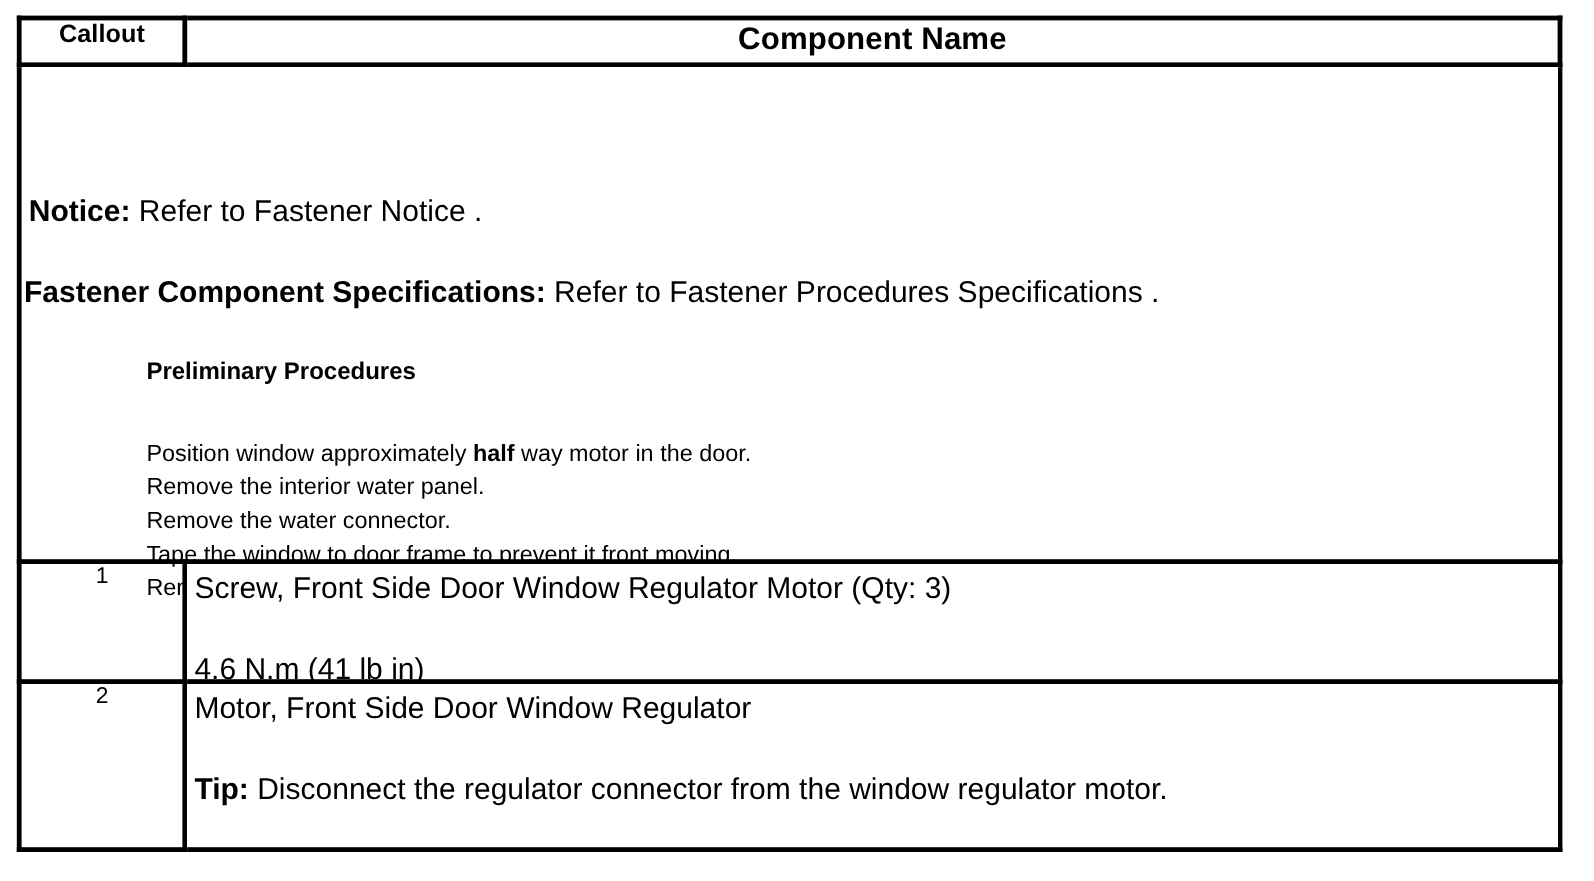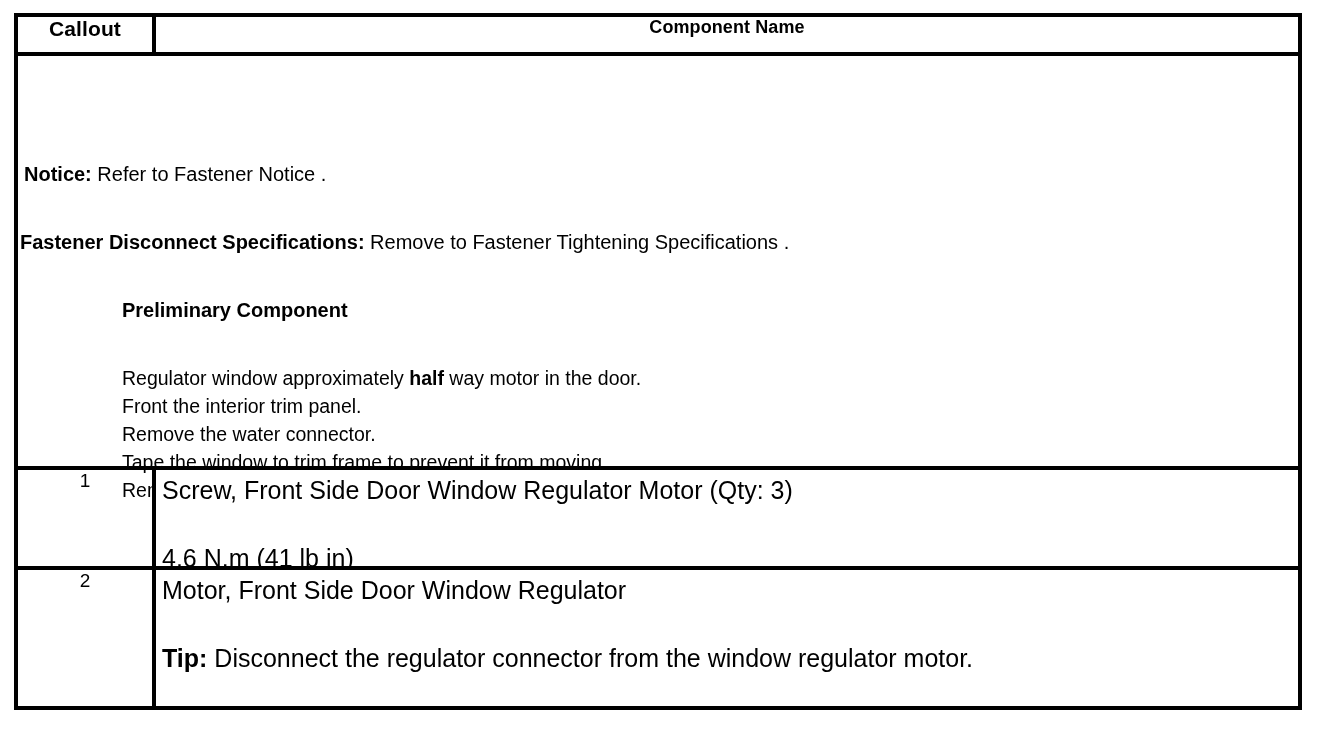--- a/index.html
+++ b/index.html
@@ -49,39 +49,39 @@
   
   .hdr-cell {
     height: 35px;
     text-align: center;
     vertical-align: middle;
     font-size: 21px;
     font-weight: bold;
     letter-spacing: 0.1px;
   }
   .hdr-cell.name {
-    font-size: 18px;
+    font-size: 26px;
   }
 
   
   .notes-cell {
     height: 410px;
     padding: 0;
     position: relative;
   }
   .notes-inner {
     position: relative;
     height: 100%;
     font-size: 19.5px;
     line-height: 1.0;
   }
   .note-line {
     position: absolute;
     white-space: nowrap;
-    font-size: 20px;
+    font-size: 25px;
   }
   .note-notice   { left: 6px;   top: 108px; }
   .note-fts      { left: 2px;   top: 176px; }
   .note-prelim   { left: 104px; top: 244px; font-weight: bold; font-size: 20px; }
   .note-step     { left: 104px; font-size: 19.5px; }
   .s1 { top: 313px; }
   .s2 { top: 341px; }
   .s3 { top: 369px; }
   .s4 { top: 397px; }
   .s5 { top: 425px; }
@@ -134,39 +134,39 @@
 
       <tr>
         <td class="notes-cell" colspan="2">
           <div class="notes-inner">
 
             <div class="note-line note-notice">
               <span class="b">Notice:</span><span>&nbsp;</span><span>Refer to Fastener Notice .</span>
             </div>
 
             <div class="note-line note-fts">
-              <span class="b">Fastener Disconnect Specifications:</span><span>&nbsp;</span><span>Remove to Fastener Tightening Specifications .</span>
-            </div>
-
-            <div class="note-line note-prelim">Preliminary Component</div>
+              <span class="b">Fastener Component Specifications:</span><span>&nbsp;</span><span>Refer to Fastener Procedures Specifications .</span>
+            </div>
+
+            <div class="note-line note-prelim">Preliminary Procedures</div>
 
             <div class="note-line note-step s1">
-              <span>Regulator window approximately </span><span class="b">half</span><span> way motor in the door.</span>
+              <span>Position window approximately </span><span class="b">half</span><span> way motor in the door.</span>
             </div>
 
             <div class="note-line note-step s2">
-              <span>Front the interior trim panel.</span>
+              <span>Remove the interior water panel.</span>
             </div>
 
             <div class="note-line note-step s3">
               <span>Remove the water connector.</span>
             </div>
 
             <div class="note-line note-step s4">
-              <span>Tape the window to trim frame to prevent it from moving.</span>
+              <span>Tape the window to door frame to prevent it front moving.</span>
             </div>
 
             <div class="note-line note-step s5">
               <span>Remove the front door window regulator.</span>
             </div>
 
           </div>
         </td>
       </tr>
 

